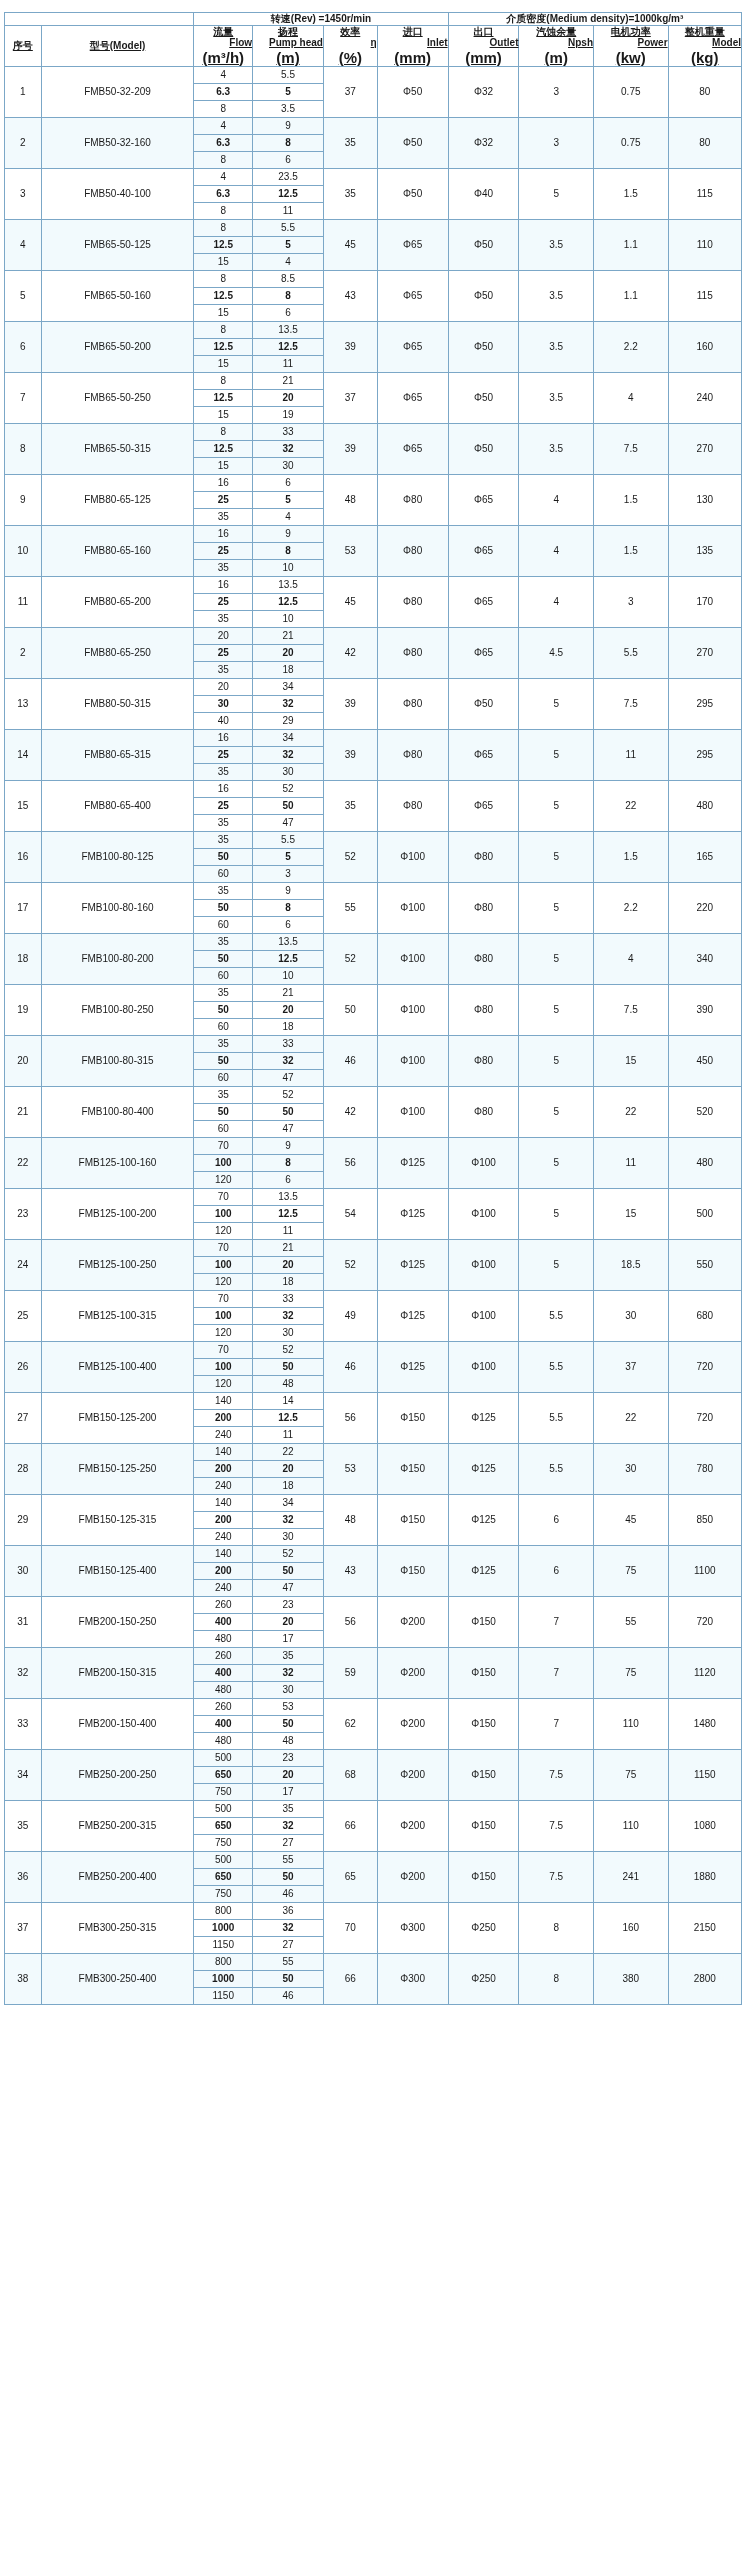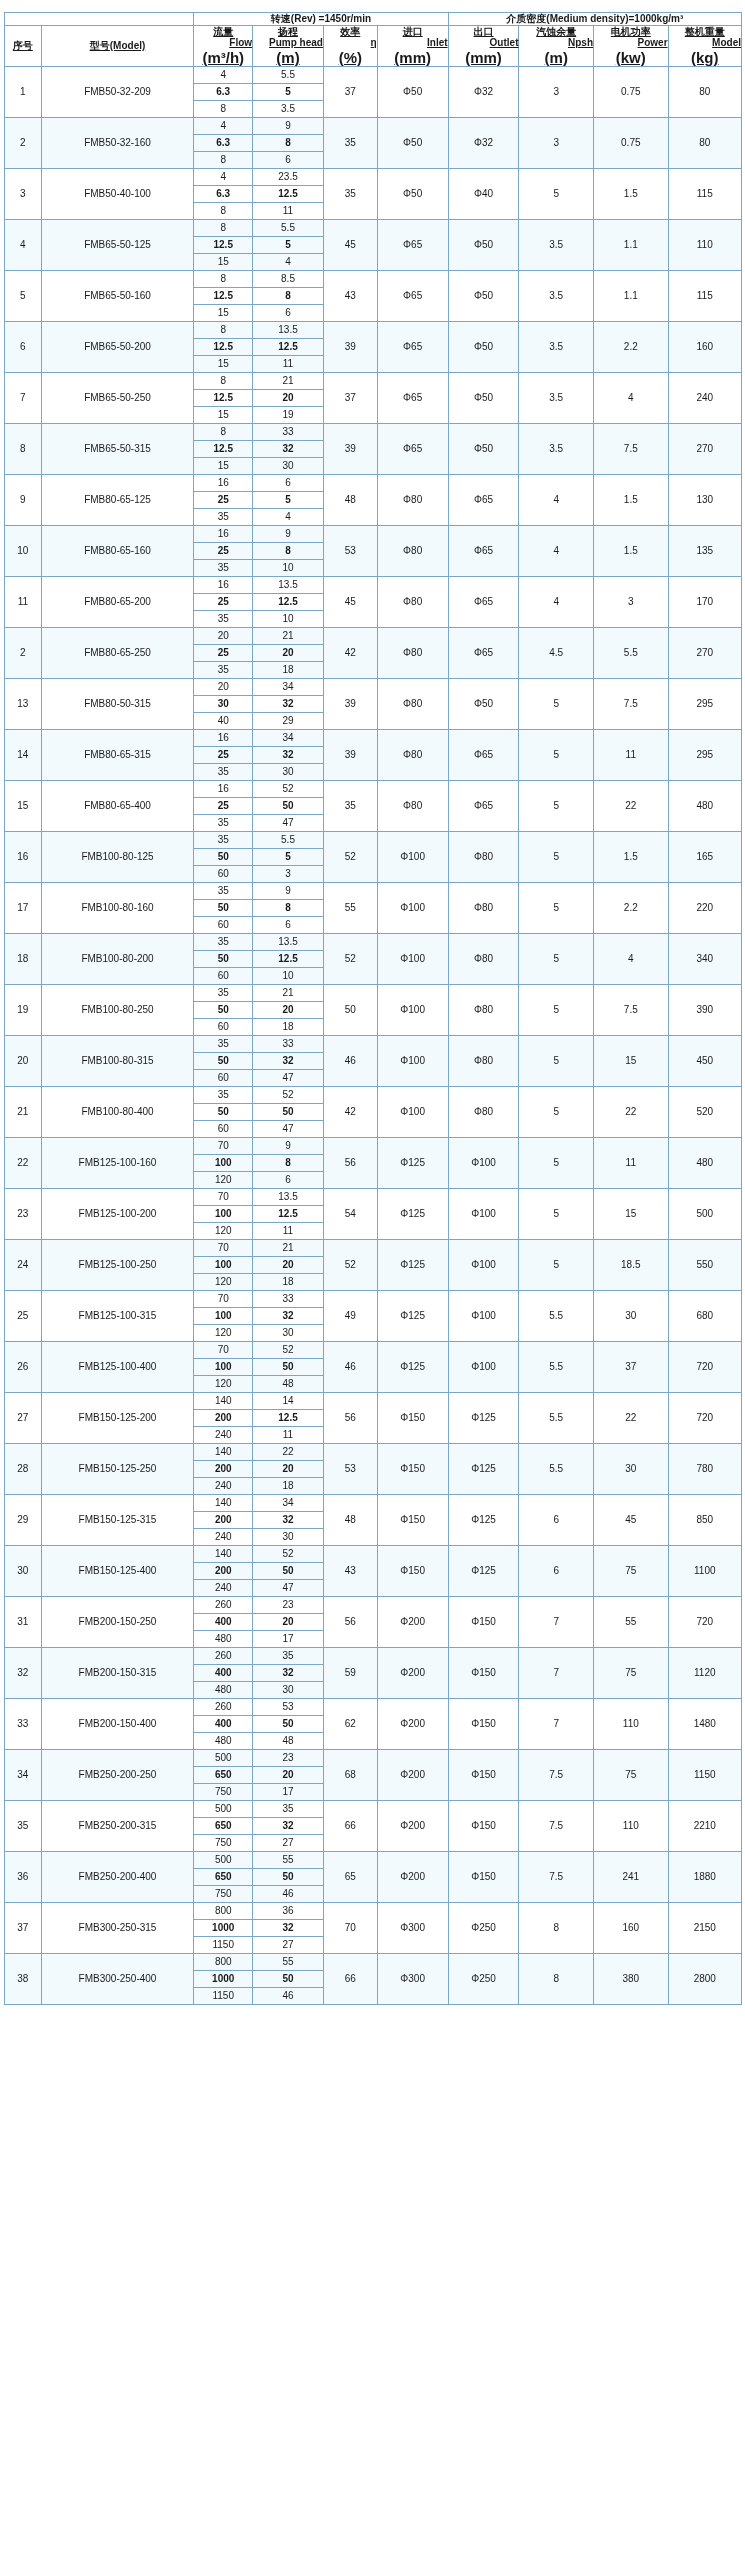--- a/index.html
+++ b/index.html
@@ -830,21 +830,21 @@
           <tr>
             <td class="idx" rowspan="3">35</td>
             <td class="model" rowspan="3">FMB250-200-315</td>
             <td class="sub val">500</td>
             <td class="sub val">35</td>
             <td class="val" rowspan="3">66</td>
             <td class="val" rowspan="3">Φ200</td>
             <td class="val" rowspan="3">Φ150</td>
             <td class="val" rowspan="3">7.5</td>
             <td class="val" rowspan="3">110</td>
-            <td class="val" rowspan="3">2210</td>
+            <td class="val" rowspan="3">1080</td>
           </tr>
           <tr>
             <td class="sub val mid">650</td>
             <td class="sub val mid">32</td>
           </tr>
           <tr>
             <td class="sub val">750</td>
             <td class="sub val">27</td>
           </tr>
           <tr class="alt">

